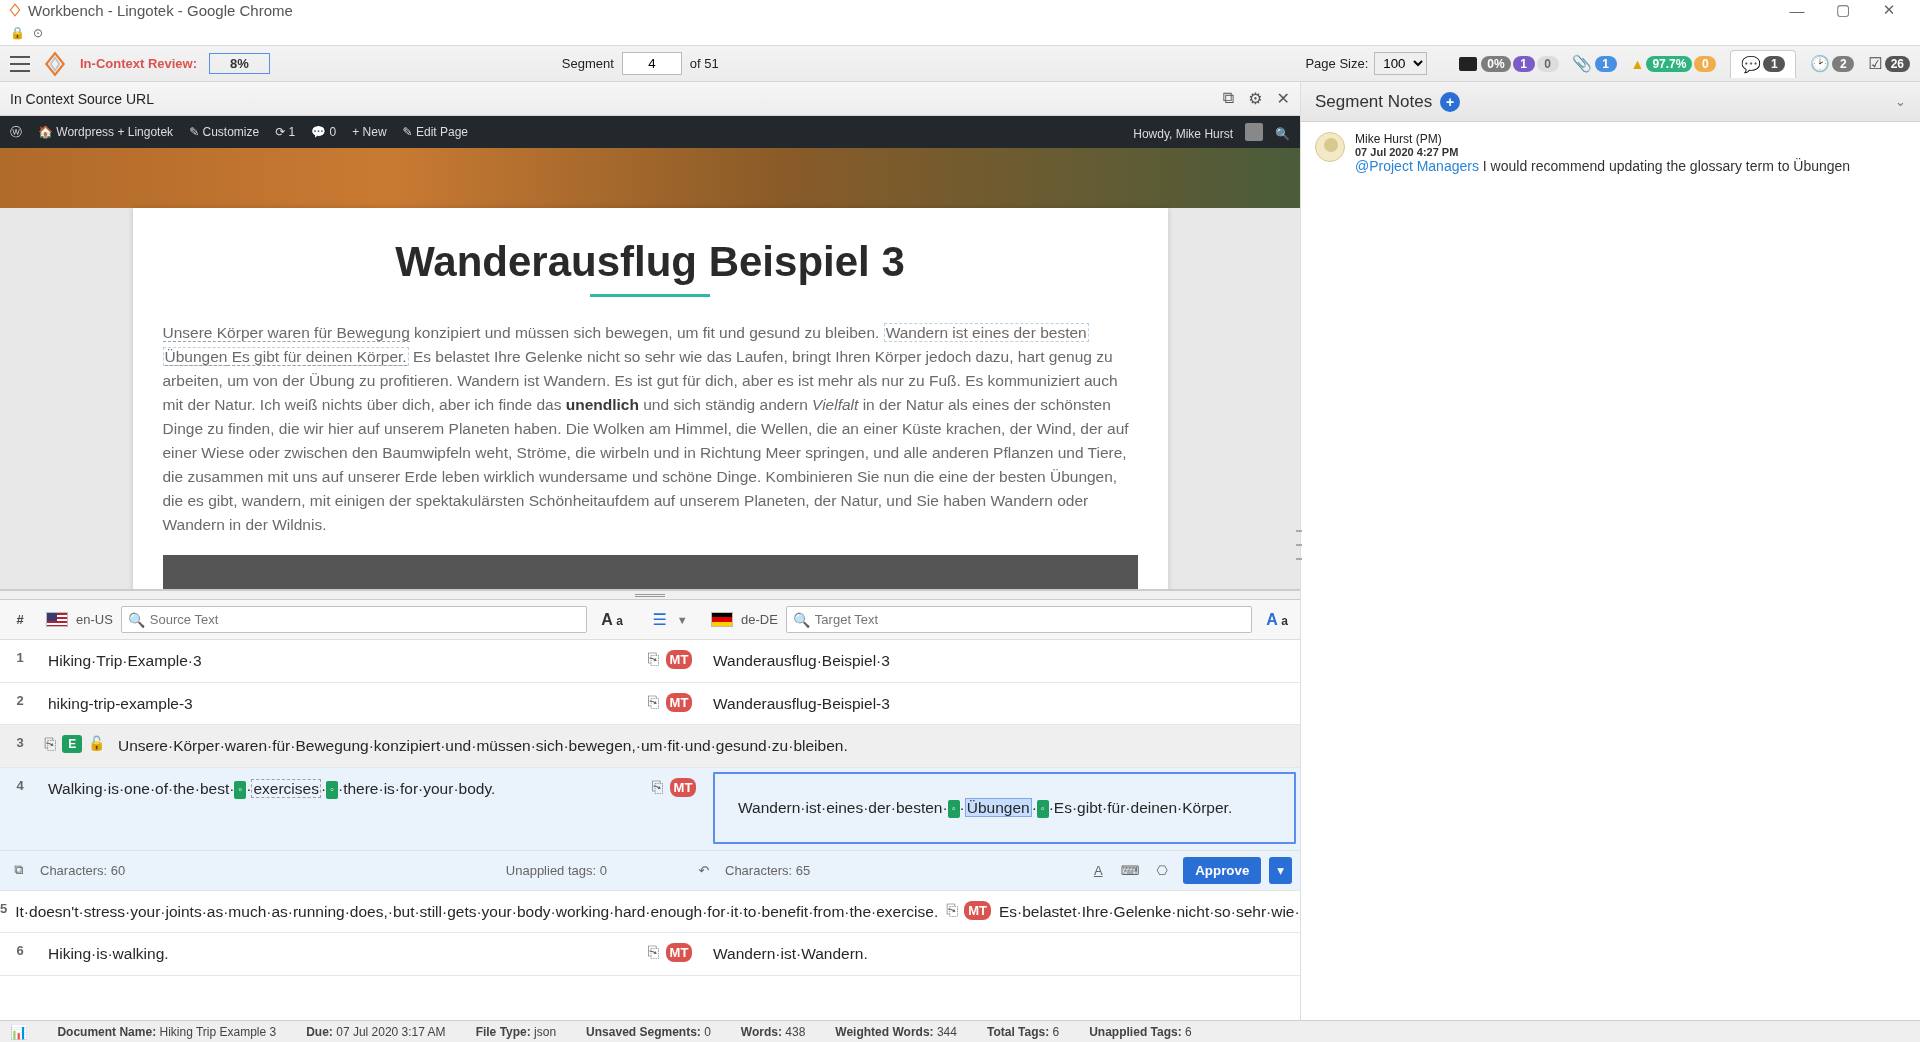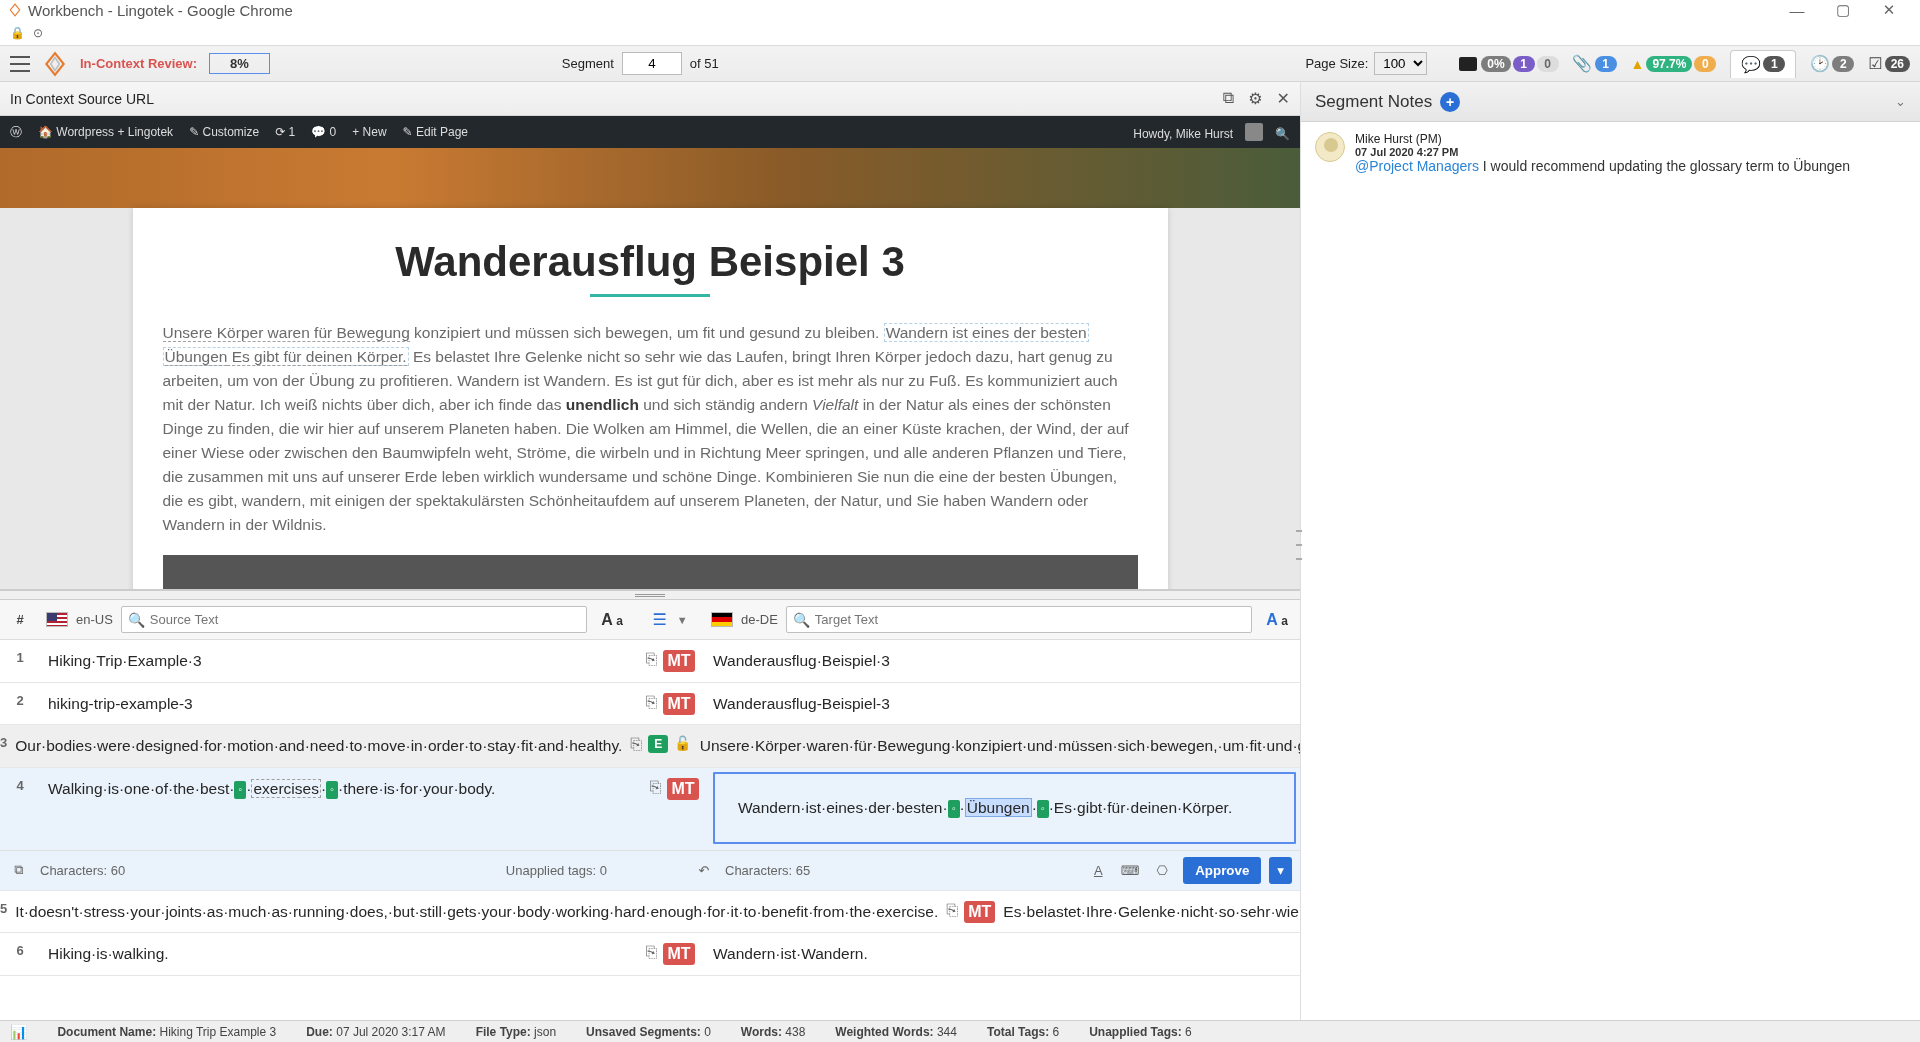--- a/index.html
+++ b/index.html
@@ -88,21 +88,21 @@
 .filter-ic{color:#2a6fd6;font-size:16px}
 .dd-caret{color:#777;font-size:11px}
 
 .grid-body{flex:1;overflow:auto}
 .seg-row{display:flex;border-bottom:1px solid #e6e6e6;min-height:40px}
 .seg-row.locked{background:#efefef}
 .seg-row.active{background:#eaf2fb}
 .seg-row .col-num{display:flex;align-items:flex-start;justify-content:center;padding-top:10px;color:#666}
 .seg-cell{flex:1;padding:10px 8px;font-size:15.5px;color:#272727;line-height:1.4}
 .mid-cell{width:70px;display:flex;align-items:flex-start;justify-content:center;gap:6px;padding-top:10px}
-.mt-badge{background:#d9534f;color:#fff;font-weight:700;font-size:16px;padding:2px 4px;border-radius:3px}
+.mt-badge{background:#d9534f;color:#fff;font-weight:700;font-size:13px;padding:2px 4px;border-radius:8px}
 .e-badge{background:#1e9e5f;color:#fff;font-weight:700;font-size:12px;padding:2px 6px;border-radius:3px}
 .snip{color:#666;font-size:15px}
 .lock-ic{color:#777;font-size:14px}
 .tag-chip{display:inline-block;background:#1e9e5f;color:#fff;font-size:11px;padding:1px 4px;border-radius:2px;vertical-align:middle}
 .term-hl{background:#c7ddff;border:1px solid #7fa9e6;padding:0 1px}
 .term-box{border:1px dashed #a0a0a0;padding:0 1px}
 .tgt-edit{border:2px solid #5b8def;border-radius:1px;padding:23px}
 .active-bar{display:flex;align-items:center;border-top:1px solid #e0e0e0;margin-top:2px}
 .active-bar .src-side{flex:1;display:flex;align-items:center;gap:10px;padding:6px 8px}
 .active-bar .mid{width:70px}
@@ -290,21 +290,20 @@
         <div class="seg-cell">hiking-trip-example-3</div>
         <div class="mid-cell">
             <span class="snip">⎘</span>
             <span class="mt-badge">MT</span>
           </div>
         <div class="seg-cell">Wanderausflug-Beispiel-3</div>
       </div>
 
       <div class="seg-row locked">
         <div class="col-num">3</div>
-        <div class="seg-cell">Our·bodies·were·designed·for·motion·and·need·to·move·in·order·to·stay·fit·and·healthy.</div>
         <div class="mid-cell">
             <span class="snip">⎘</span>
             <span class="e-badge">E</span>
             <span class="lock-ic">🔓</span>
           </div>
         <div class="seg-cell">Unsere·Körper·waren·für·Bewegung·konzipiert·und·müssen·sich·bewegen,·um·fit·und·gesund·zu·bleiben.</div>
       </div>
 
       <div class="seg-row active" style="flex-direction:column">
         <div style="display:flex">

